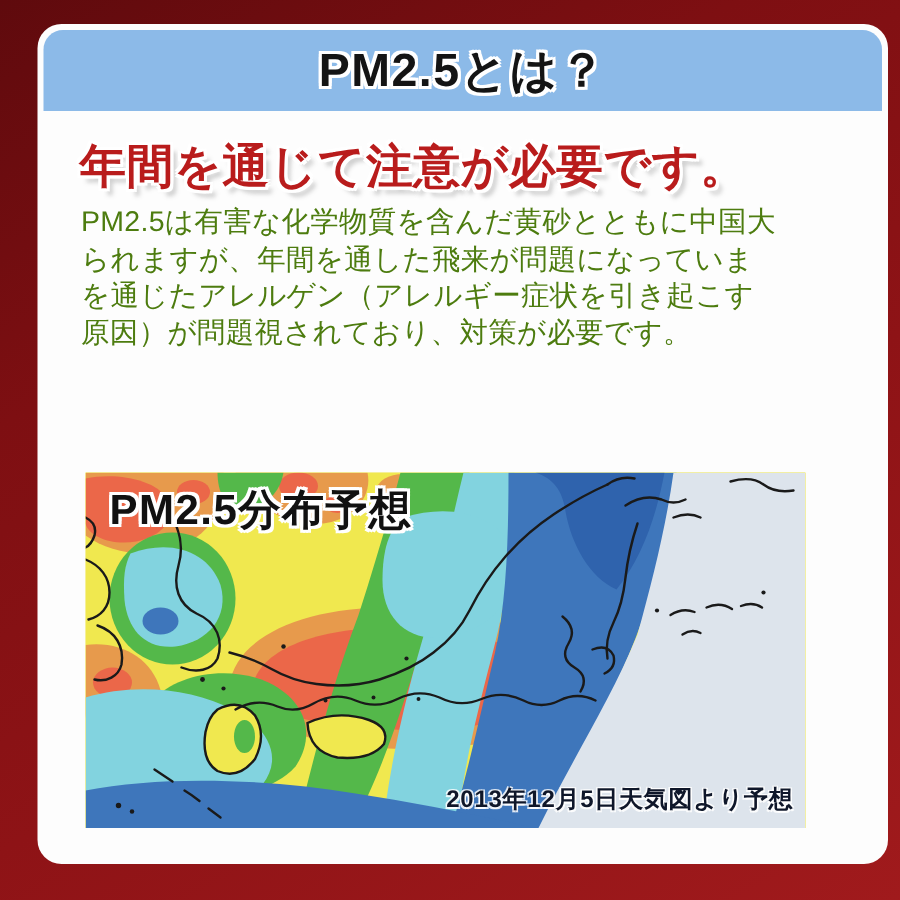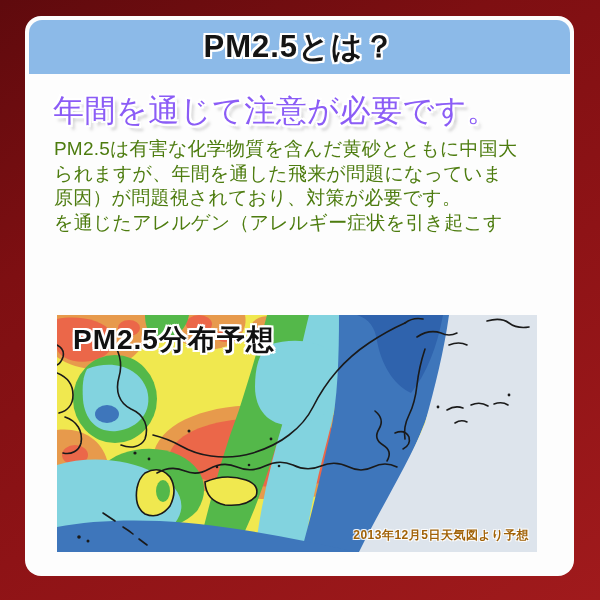--- a/index.html
+++ b/index.html
@@ -3,77 +3,77 @@
 <meta charset="utf-8">
 <style>
   html,body{margin:0;padding:0;}
   .stage{
     position:relative;width:600px;height:600px;overflow:hidden;
     background:linear-gradient(150deg,#5f0a0d 0%,#7e0f12 30%,#8e1316 60%,#a01a1c 100%);
     font-family:"Liberation Sans","DejaVu Sans",sans-serif;
   }
   .card{
     position:absolute;left:25px;top:16px;width:549px;height:560px;
-    background:#fdfdfd;border-radius:16px;
+    background:#fdfdfd;border-radius:16px;padding-left:18px;
   }
   .header-bar{
     position:absolute;left:4px;top:4px;right:4px;height:54px;
     background:#8cbae8;border-radius:13px 13px 0 0;
     display:flex;align-items:center;justify-content:center;
   }
   .header-title{
     font-size:31px;font-weight:bold;color:#141414;letter-spacing:1px;
     text-shadow:-2px -2px 0 #fff,0 -2px 0 #fff,2px -2px 0 #fff,-2px 0 0 #fff,
       2px 0 0 #fff,-2px 2px 0 #fff,0 2px 0 #fff,2px 2px 0 #fff;
   }
   .headline{
     position:absolute;left:28px;top:74px;white-space:nowrap;
-    font-size:31px;font-weight:normal;color:#8b5cf6;letter-spacing:0.5px;
+    font-size:31px;font-weight:bold;color:#b91c1c;letter-spacing:0.5px;
     text-shadow:-2px -2px 0 #fff,0 -2px 0 #fff,2px -2px 0 #fff,-2px 0 0 #fff,
       2px 0 0 #fff,-2px 2px 0 #fff,0 2px 0 #fff,2px 2px 0 #fff,
       4px 5px 3px rgba(130,130,130,0.38);
   }
   .body-text{position:absolute;left:29px;top:121px;color:#4d7c0f;}
   .body-text .line{
     height:24.6px;line-height:24.6px;font-size:19px;white-space:nowrap;letter-spacing:0.2px;
   }
   .map{
     position:absolute;left:32px;top:299px;width:480px;height:237px;overflow:hidden;background:#f0e84f;
   }
   .map svg{position:absolute;left:0;top:0;}
   .map-label{
     position:absolute;left:16px;top:6px;font-size:28px;font-weight:bold;color:#111;
     white-space:nowrap;letter-spacing:1px;
     text-shadow:-2px -2px 0 #fff,0 -2px 0 #fff,2px -2px 0 #fff,-2px 0 0 #fff,
       2px 0 0 #fff,-2px 2px 0 #fff,0 2px 0 #fff,2px 2px 0 #fff;
   }
   .map-caption{
-    position:absolute;right:8px;bottom:8px;font-size:12px;font-weight:bold;color:#a16207;
+    position:absolute;right:8px;bottom:8px;font-size:16px;font-weight:bold;color:#0f172a;
     white-space:nowrap;letter-spacing:0.5px;
     text-shadow:-1px -1px 0 rgba(255,255,255,0.85),1px -1px 0 rgba(255,255,255,0.85),
       -1px 1px 0 rgba(255,255,255,0.85),1px 1px 0 rgba(255,255,255,0.85);
   }
 </style>
 </head>
 <body>
 
 <div class="stage">
   <div class="card">
 
     <div class="header-bar">
       <span class="header-title">PM2.5とは？</span>
     </div>
 
     <div class="headline">年間を通じて注意が必要です。</div>
 
     <div class="body-text">
       <div class="line">PM2.5は有害な化学物質を含んだ黄砂とともに中国大</div>
       <div class="line">られますが、年間を通した飛来が問題になっていま</div>
+      <div class="line">を通じたアレルゲン（アレルギー症状を引き起こす</div>
       <div class="line">原因）が問題視されており、対策が必要です。</div>
-      <div class="line">を通じたアレルゲン（アレルギー症状を引き起こす</div>
     </div>
 
     <div class="map">
       <svg width="480" height="237" viewBox="0 0 480 237">
 
         <rect x="0" y="0" width="480" height="237" fill="#f0e84f"></rect>
 
         <path d="M0,0 L92,0 C96,18 86,38 66,48 C45,58 18,55 0,42 Z" fill="#e79a4c"></path>
         <path d="M100,0 L188,0 C191,14 182,28 164,33 C144,38 120,28 110,14 Z" fill="#e79a4c"></path>
         <ellipse cx="212" cy="12" rx="18" ry="11" fill="#e79a4c"></ellipse>

